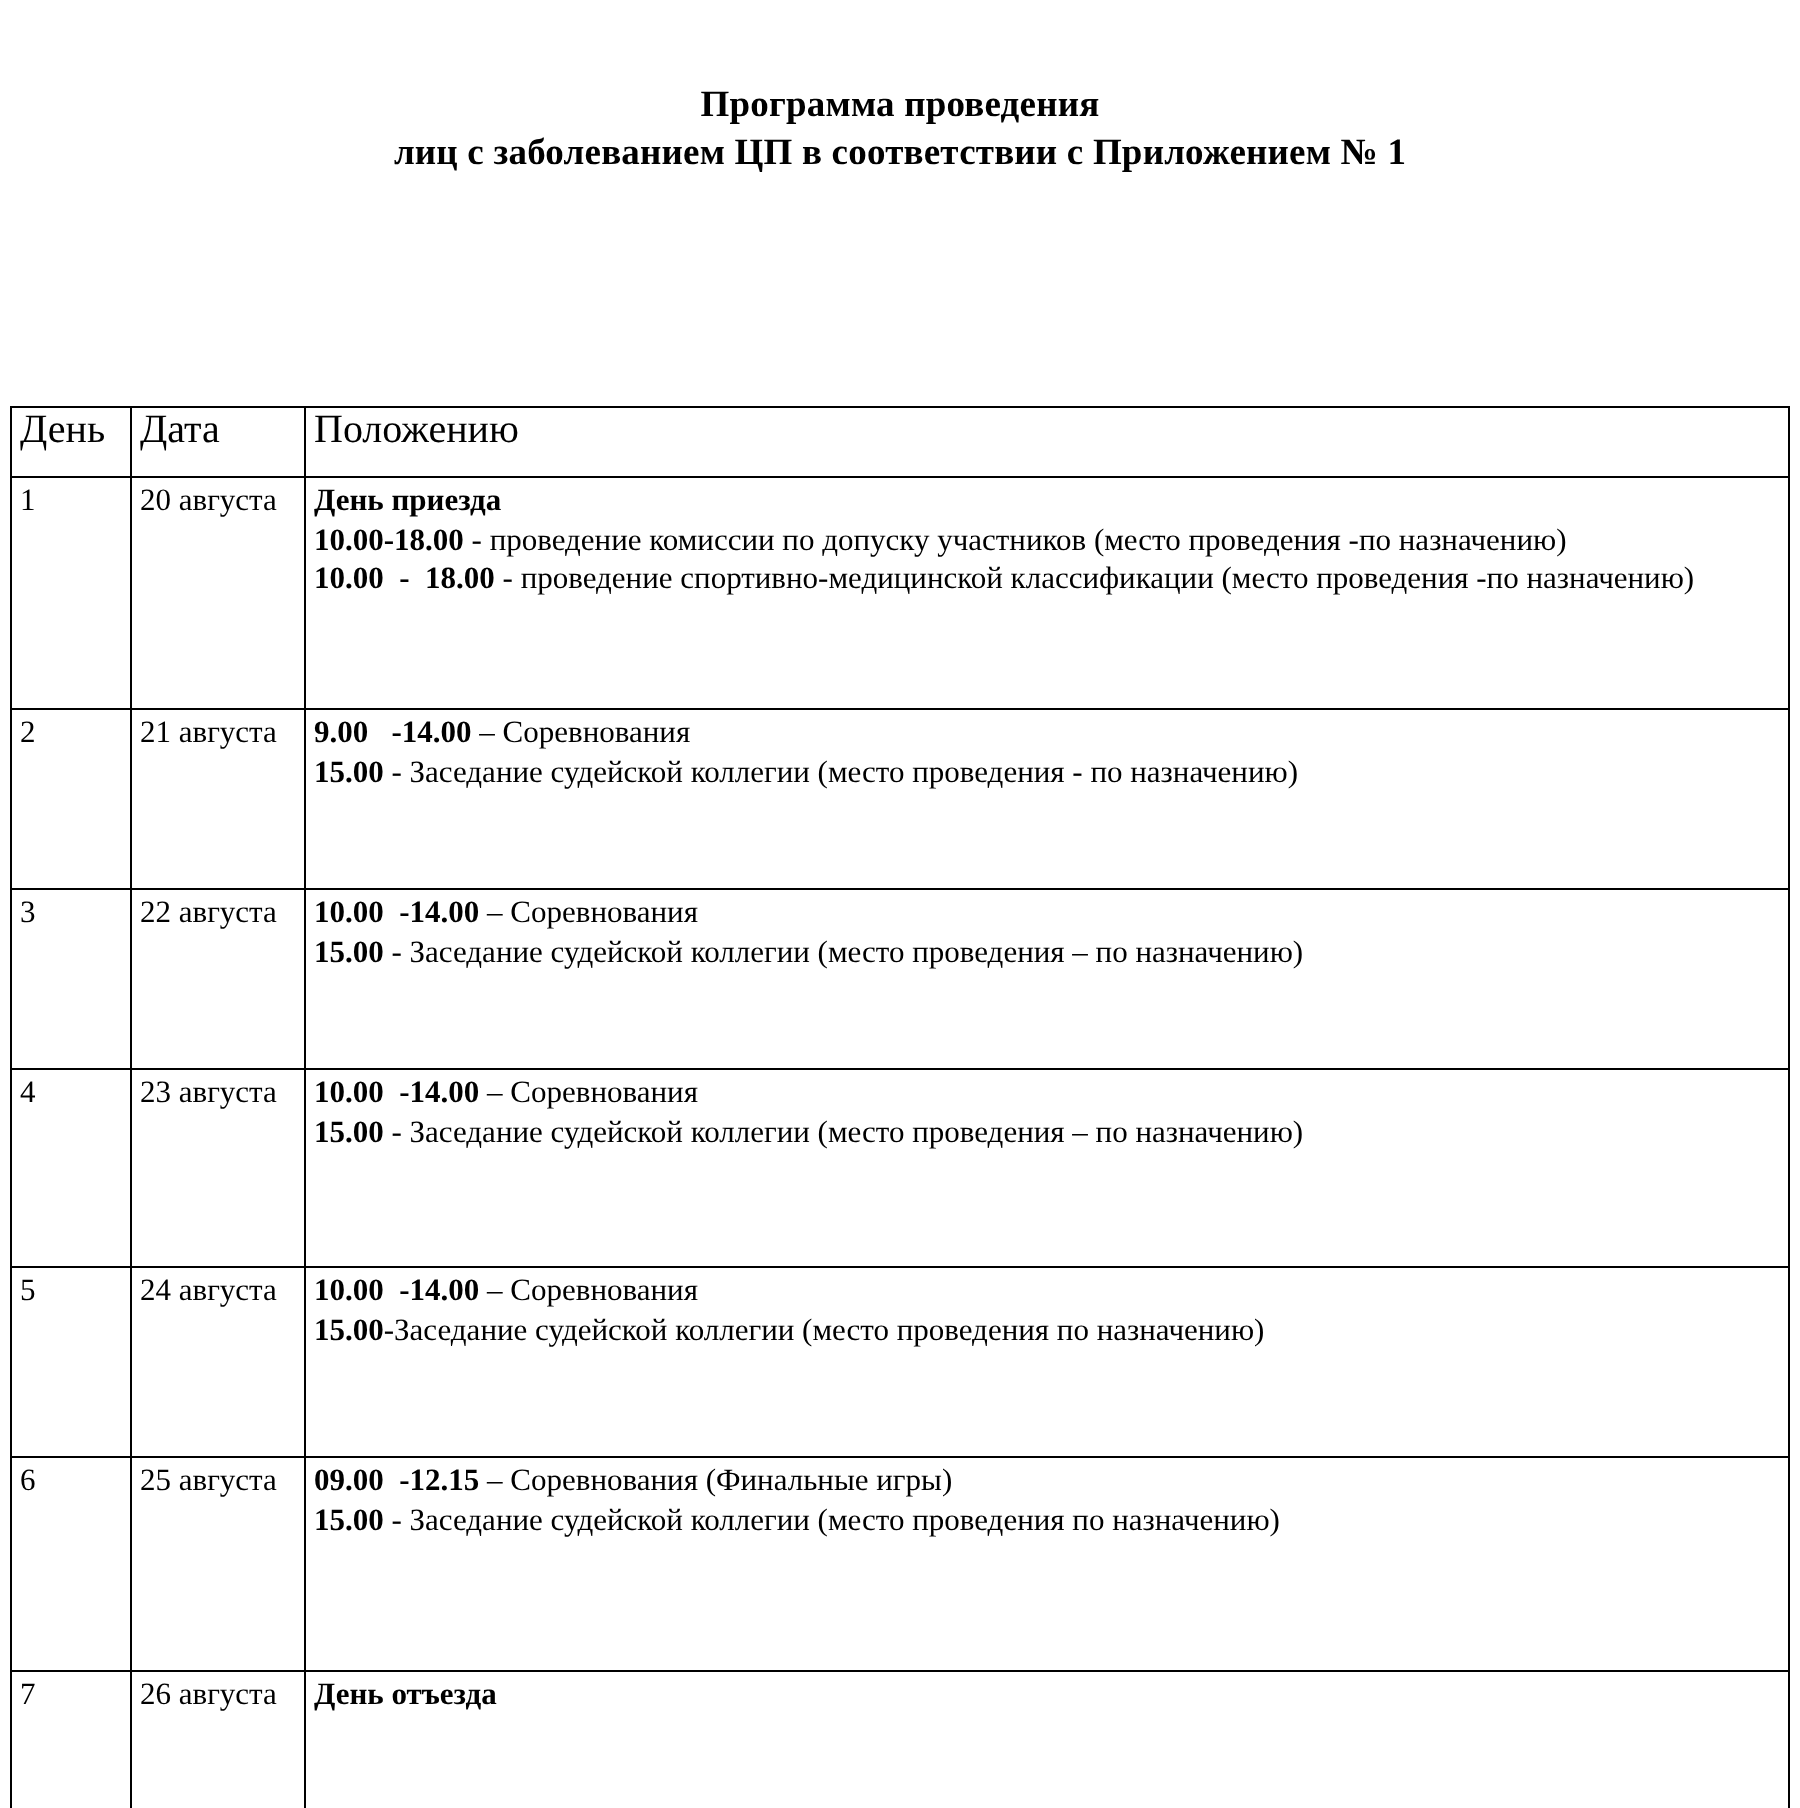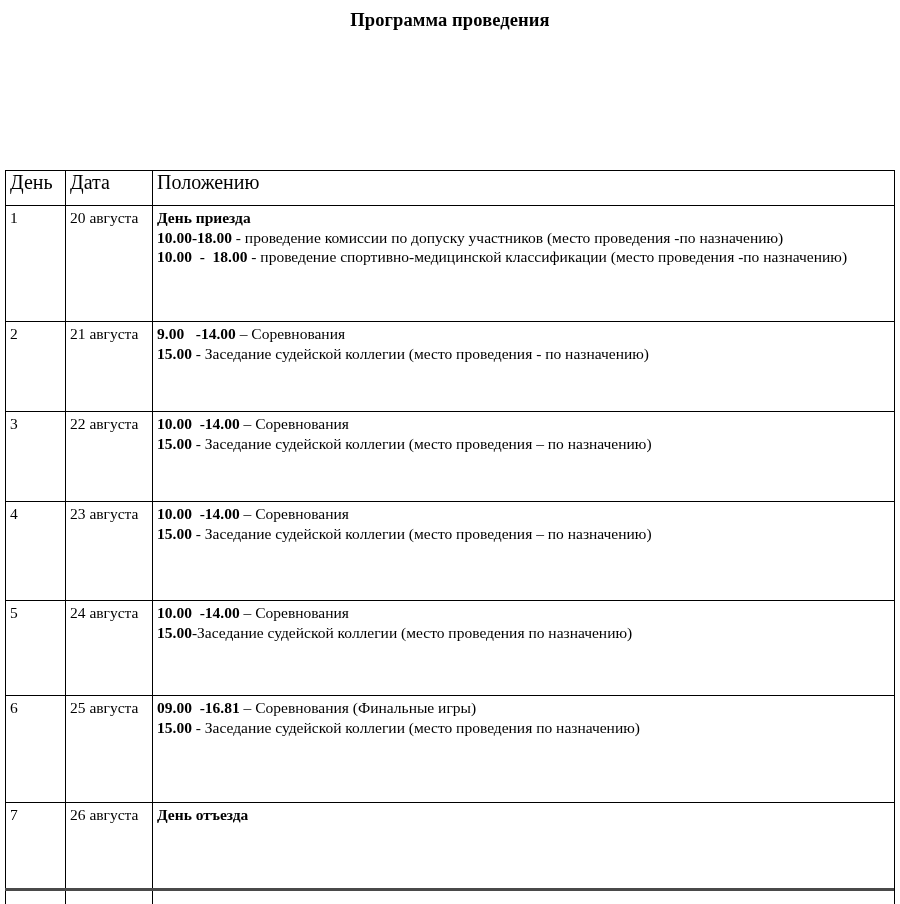--- a/index.html
+++ b/index.html
@@ -24,20 +24,21 @@
   }
 
   
   .title-block {
     padding-top: 9px;
     text-align: center;
     font-weight: bold;
     font-size: 18.5px;
     line-height: 23.5px;
     letter-spacing: 0.1px;
+    margin-top: 33px;
   }
   .title-line {
     display: block;
     white-space: pre;
   }
 
   
   .table-wrap {
     position: absolute;
     left: 5px;
@@ -106,20 +107,21 @@
   tr.r6 td { height: 102px; }
   tr.r7 td { height: 105px; }
 </style>
 </head>
 <body>
 
 <div class="page">
 
   <div class="title-block">
     <span class="title-line">Программа проведения</span>
+    <span class="title-line">лиц с заболеванием ЦП в соответствии с Приложением № 1</span>
   </div>
 
   <div class="table-wrap">
     <table class="program">
       <colgroup>
         <col class="c-day">
         <col class="c-date">
         <col class="c-prog">
       </colgroup>
       <thead>
@@ -168,21 +170,21 @@
             <td class="cell-date">24 августа</td>
             <td class="cell-prog">
               <span class="prog-line"><span class="b">10.00  -14.00</span><span> – Соревнования</span></span>
               <span class="prog-line"><span class="b">15.00</span><span>-Заседание судейской коллегии (место проведения по назначению)</span></span>
             </td>
           </tr>
           <tr class="r6">
             <td class="cell-day">6</td>
             <td class="cell-date">25 августа</td>
             <td class="cell-prog">
-              <span class="prog-line"><span class="b">09.00  -16.81</span><span> – Соревнования (Финальные игры)</span></span>
+              <span class="prog-line"><span class="b">09.00  -12.15</span><span> – Соревнования (Финальные игры)</span></span>
               <span class="prog-line"><span class="b">15.00</span><span> - Заседание судейской коллегии (место проведения по назначению)</span></span>
             </td>
           </tr>
           <tr class="r7 last-row">
             <td class="cell-day">7</td>
             <td class="cell-date">26 августа</td>
             <td class="cell-prog">
               <span class="prog-line"><span class="b">День отъезда</span></span>
             </td>
           </tr>

